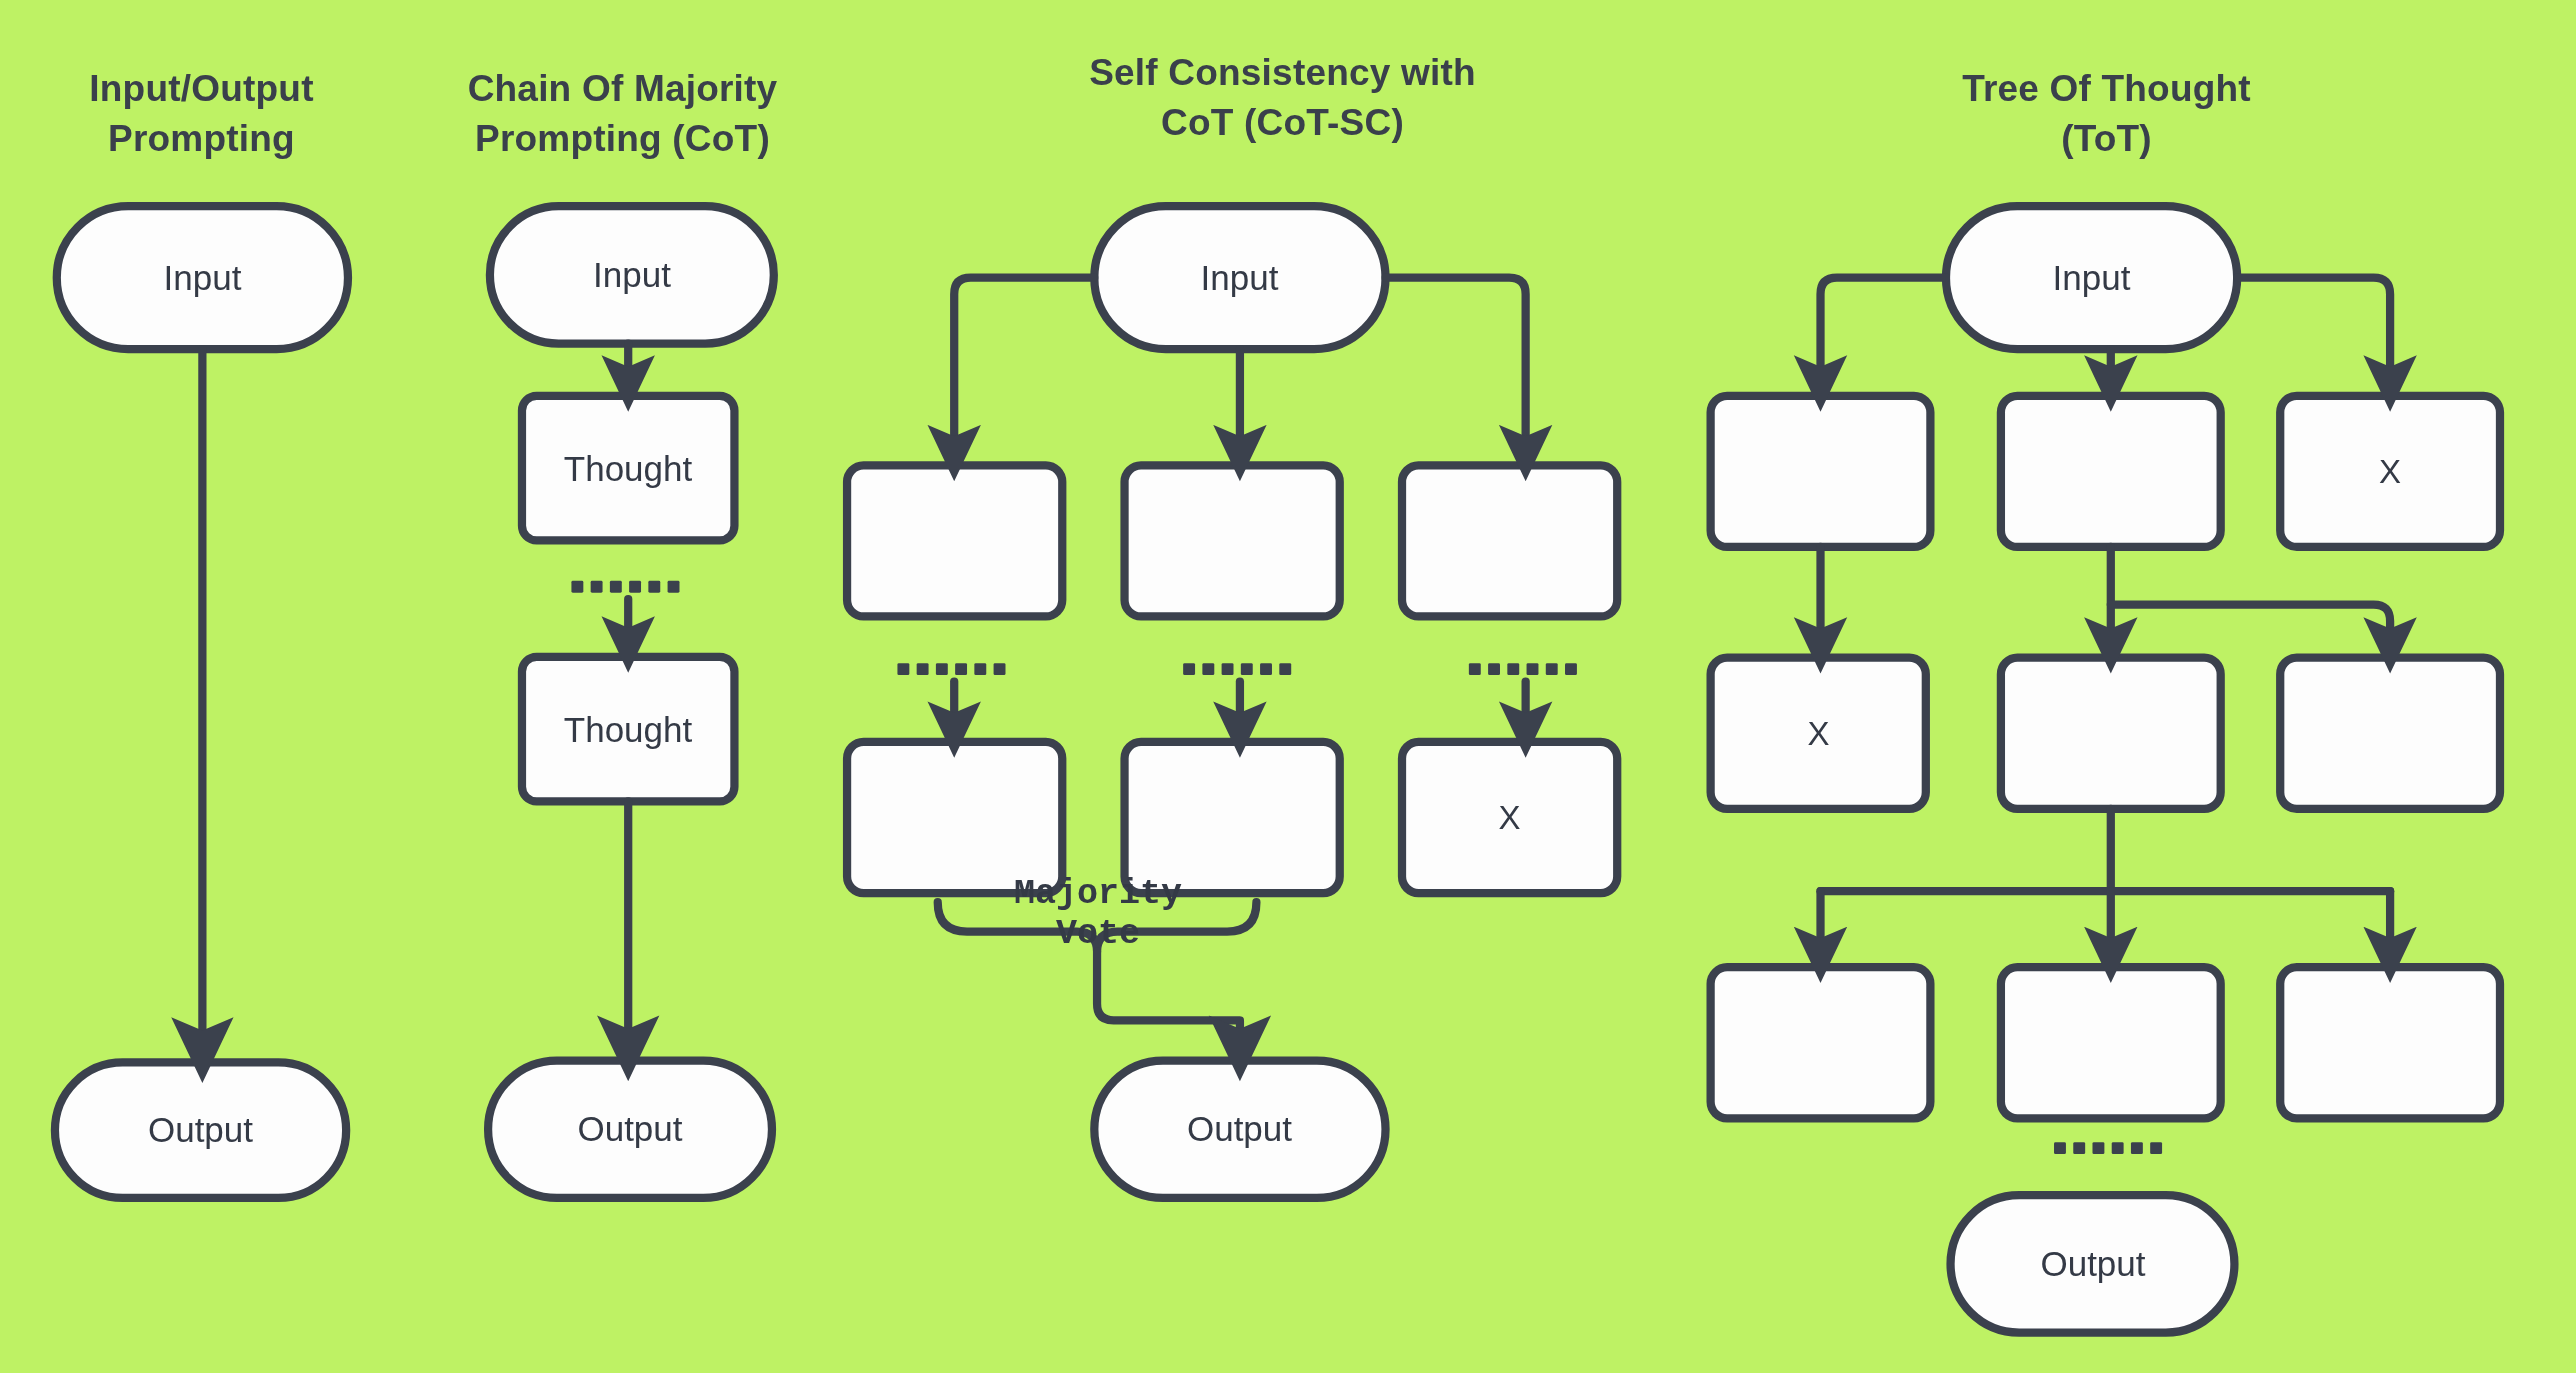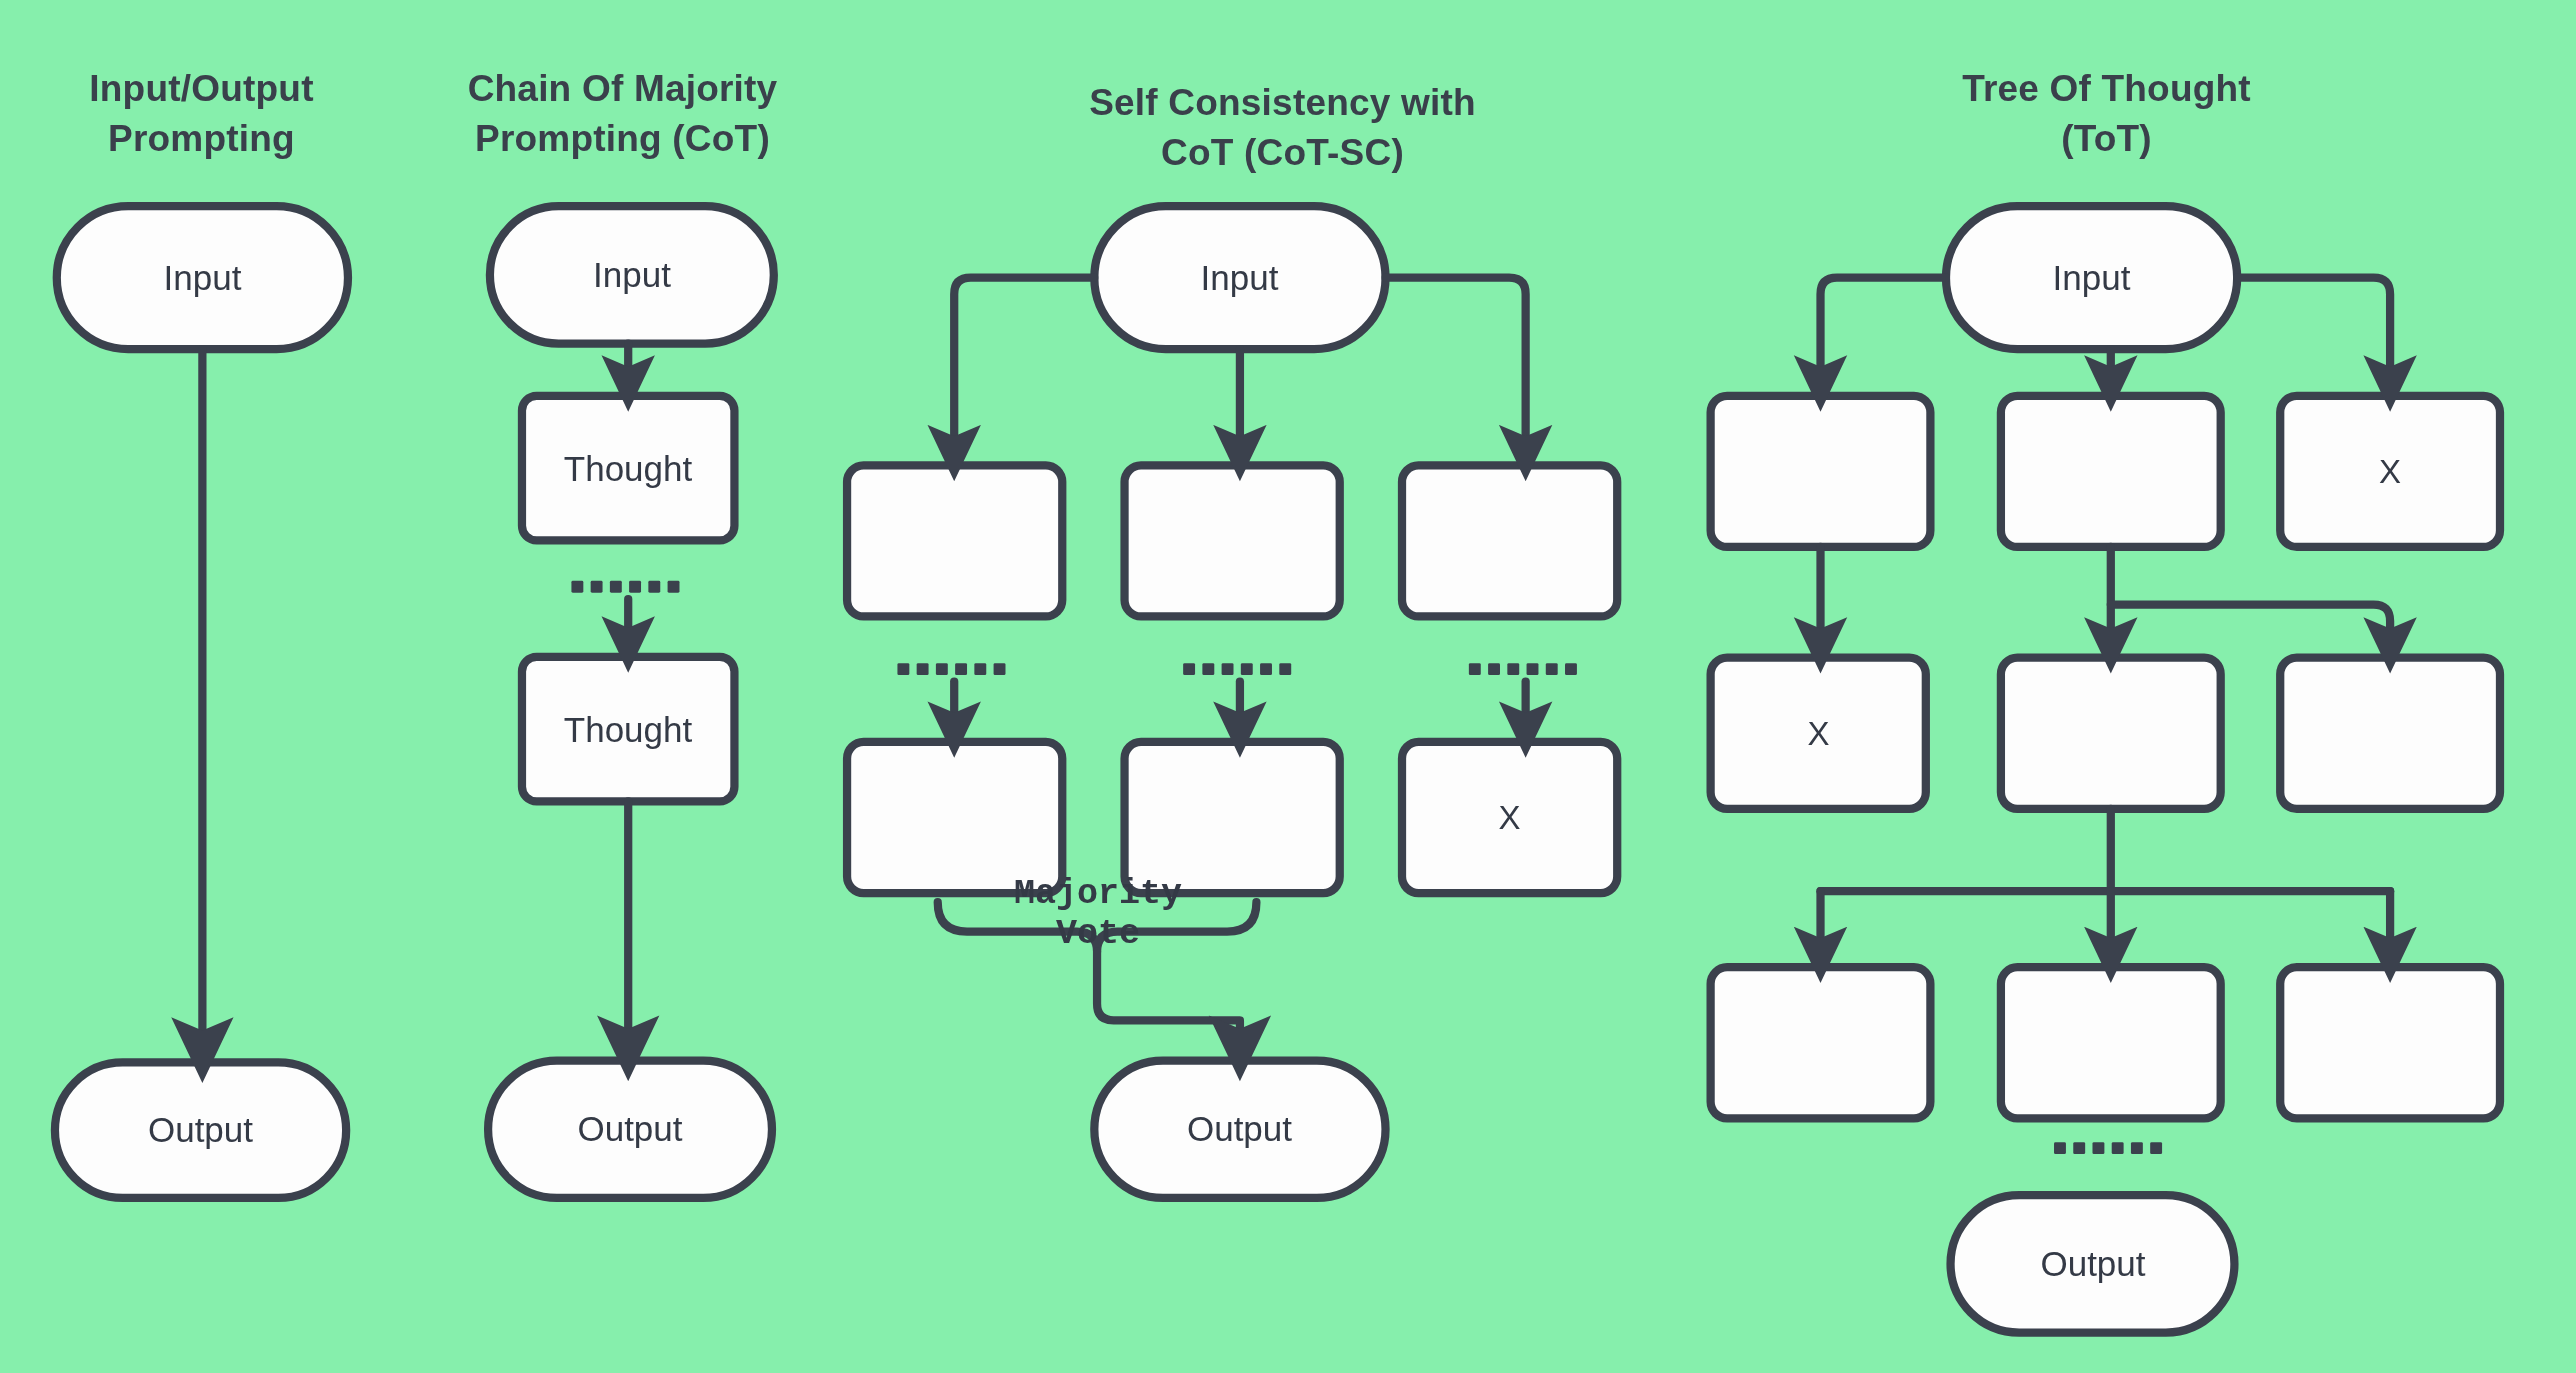--- a/index.html
+++ b/index.html
@@ -1,17 +1,17 @@
 <!DOCTYPE html>
 <html style="font-size:14.7px"><head>
 <meta charset="utf-8">
 <style>
   html,body{margin:0;padding:0;background:#ffffff;}
   body{width:2576px;height:1374px;font-family:"Liberation Sans",sans-serif;}
-  #stage{position:relative;width:2576px;height:1374px;background:#86efac;overflow:hidden;}
+  #stage{position:relative;width:2576px;height:1374px;background:#bef264;overflow:hidden;}
   svg#canvas{position:absolute;left:0;top:0;width:2576px;height:1374px;}
   .col-title{
     position:absolute;text-align:center;font-weight:bold;
     color:#3a404b;font-size:37px;line-height:1.35;letter-spacing:0.2px;
     font-family:"Liberation Sans",sans-serif;white-space:pre-line;
   }
   .node-label{
     position:absolute;display:flex;align-items:center;justify-content:center;
     color:#343a46;font-weight:normal;font-size:35px;
     font-family:"Liberation Sans",sans-serif;pointer-events:none;
@@ -24,21 +24,21 @@
 </style>
 </head>
 <body>
 
 <div id="stage">
 
   <div class="col-title" style="left:0px;top:64px;width:403px;">Input/Output
 Prompting</div>
   <div class="col-title" style="left:421px;top:64px;width:403px;">Chain Of Majority
 Prompting (CoT)</div>
-  <div class="col-title" style="left:1026px;top:78px;width:513px;">Self Consistency with
+  <div class="col-title" style="left:1026px;top:48px;width:513px;">Self Consistency with
 CoT (CoT-SC)</div>
   <div class="col-title" style="left:1859px;top:64px;width:495px;">Tree Of Thought
 (ToT)</div>
 
   <svg id="canvas" viewBox="0 0 2813 1500">
     <defs>
       <marker id="ah" viewBox="0 0 12 12" refX="5.6" refY="6" markerWidth="7.2" markerHeight="7.2" orient="auto-start-reverse">
         <path d="M0,0.6 L11.4,6 L0,11.4 L2.3,6 Z" fill="#3b414d"></path>
       </marker>
       <marker id="ahs" viewBox="0 0 12 12" refX="5.6" refY="6" markerWidth="8.4" markerHeight="8.4" orient="auto-start-reverse">

